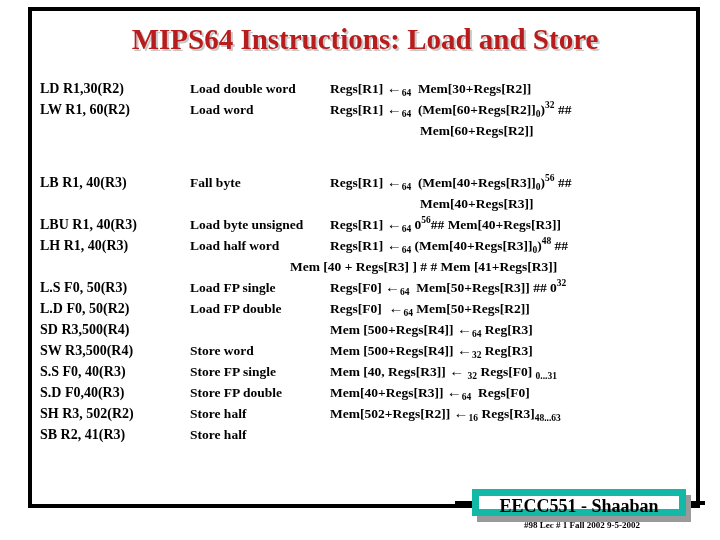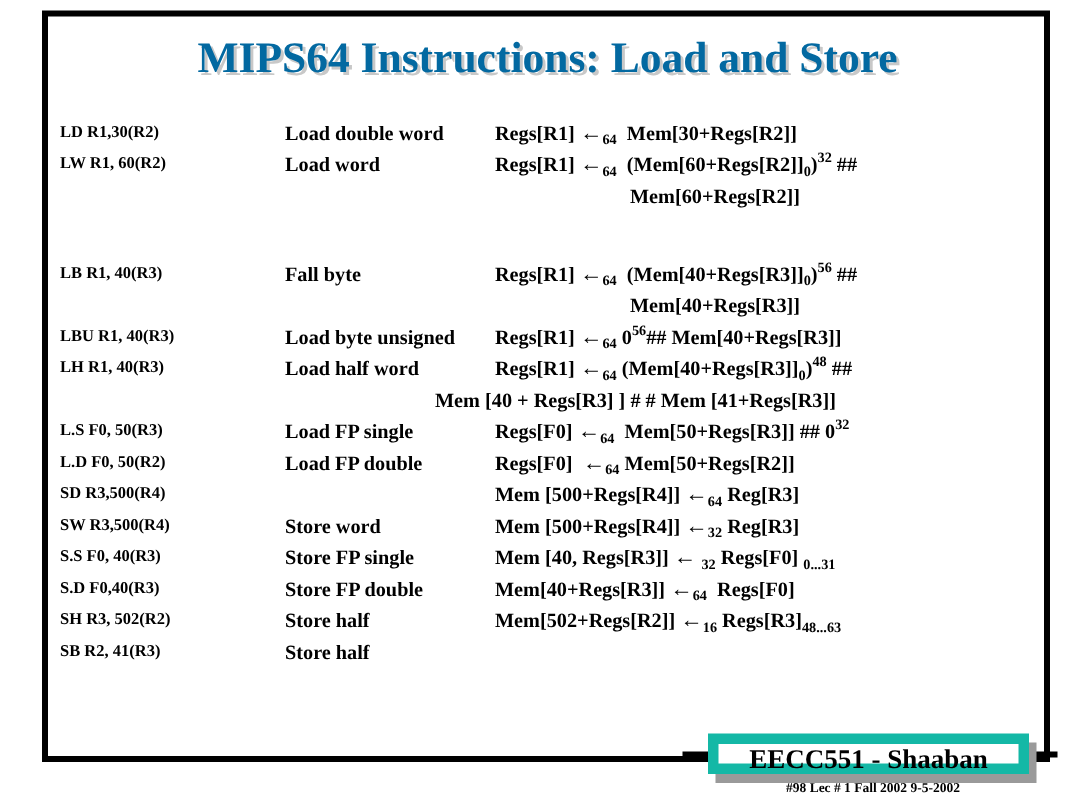--- a/index.html
+++ b/index.html
@@ -40,21 +40,21 @@
     position: absolute;
     left: 40px;
     top: 22px;
     width: 650px;
     text-align: center;
     font-family: "Liberation Serif", "DejaVu Serif", serif;
     font-weight: bold;
     font-size: 29px;
     line-height: 34px;
     letter-spacing: 0px;
-    color: #0369a1;
+    color: #b91c1c;
     text-shadow: 2px 2px 0 #c8c8c8;
     white-space: nowrap;
   }
 
   
   #table {
     position: absolute;
     left: 40px;
     top: 78px;
     width: 660px;
@@ -69,21 +69,21 @@
   .row.spacer { height: 21px; }
   .row.halfspacer { height: 10px; }
 
   .col-instr {
     position: absolute;
     left: 0px;
     top: 0;
     width: 150px;
     font-family: "Liberation Serif", "DejaVu Serif", serif;
     font-weight: bold;
-    font-size: 11px;
+    font-size: 14px;
   }
   .col-desc {
     position: absolute;
     left: 150px;
     top: 0;
     width: 142px;
     font-family: "Liberation Serif", "DejaVu Serif", serif;
     font-weight: bold;
     font-size: 13.5px;
   }

